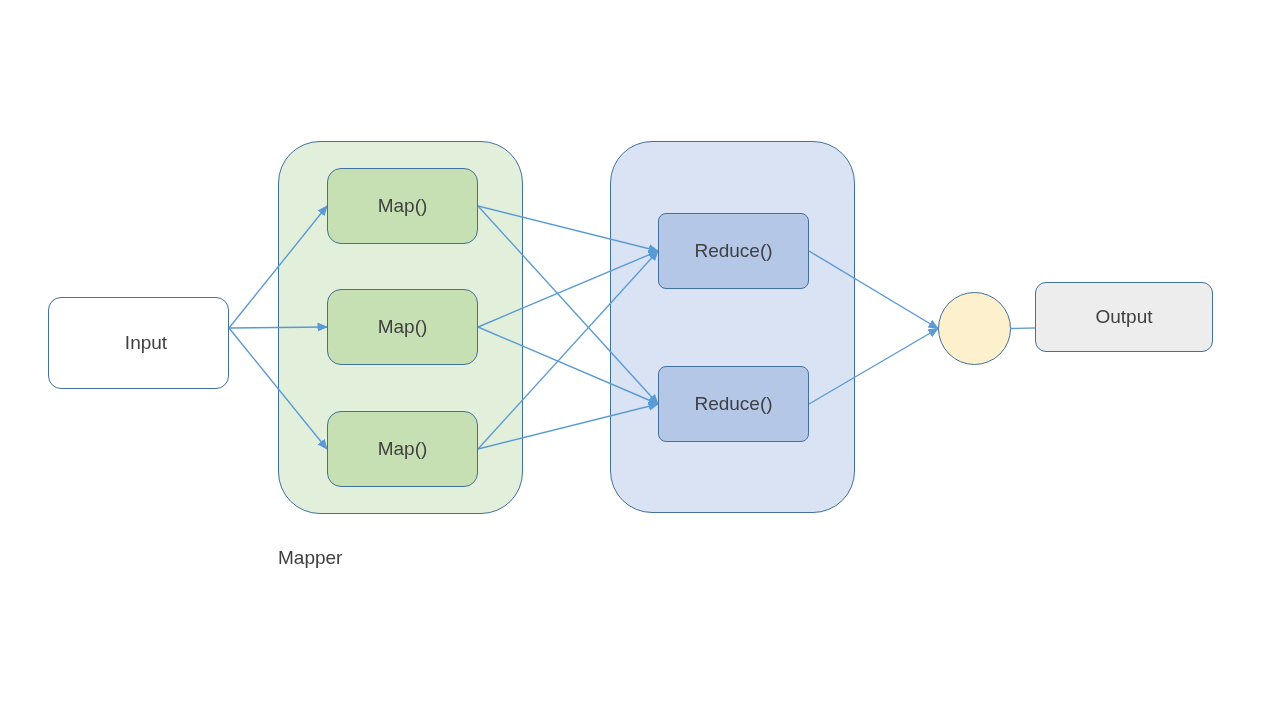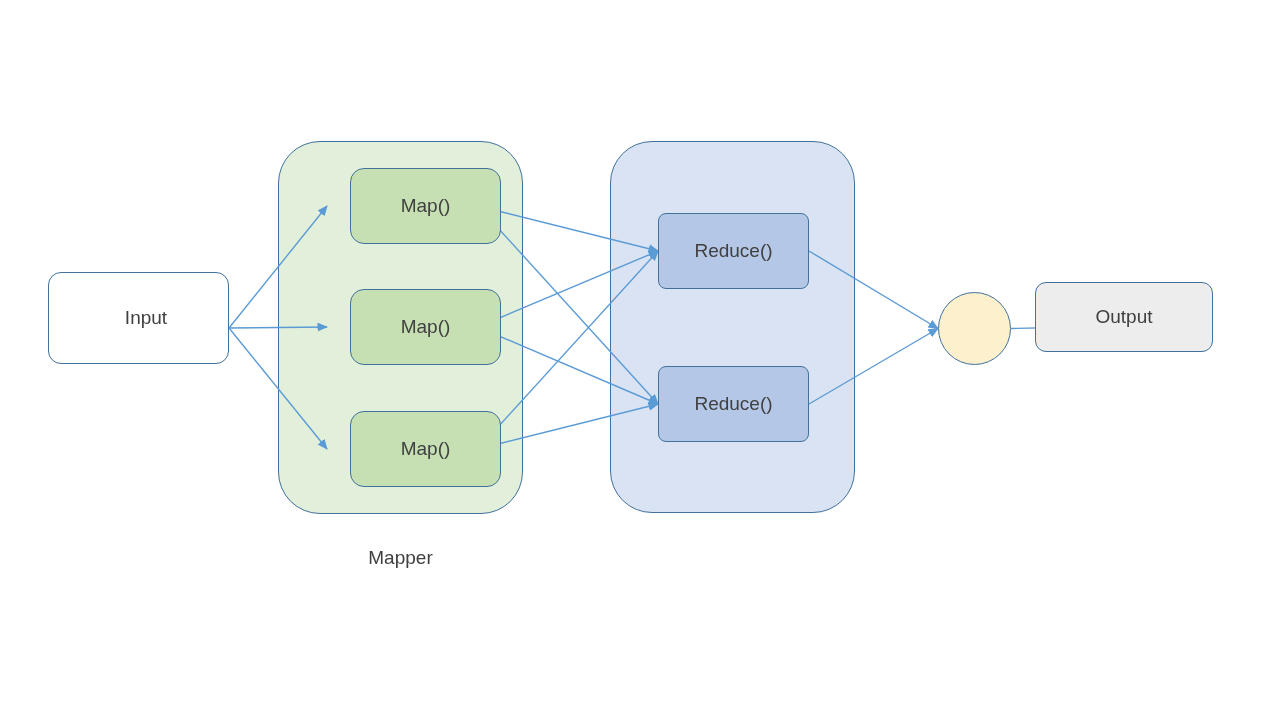--- a/index.html
+++ b/index.html
@@ -34,27 +34,26 @@
   #edges{position:absolute;left:0;top:0;width:1280px;height:720px;pointer-events:none;}
   .node{
     position:absolute;
     border:1.5px solid var(--node-border);
     box-sizing:border-box;
     display:flex;align-items:center;justify-content:center;
     font-size:19px;
     color:var(--text);
   }
   .node-input{background:var(--input-node-fill);border-radius:13px;}
-  .node-map{background:var(--map-node-fill);border-radius:14px;margin-left:23px;}
+  .node-map{background:var(--map-node-fill);border-radius:14px;}
   .node-reduce{background:var(--reduce-node-fill);border-radius:8px;}
   .node-merge{background:var(--merge-circle-fill);border-radius:50%;}
   .node-output{background:var(--output-node-fill);border-radius:11px;}
   .group-label{
     position:absolute;
-    text-align:center;
     font-size:19px;
     color:var(--text);
   }
   .label-mapper{left:278px;top:547px;width:245px;}
   .label-reducer{left:610px;top:547px;width:245px;}
 </style>
 </head>
 <body>
 
 <div class="stage">
@@ -75,21 +74,21 @@
       <line x1="478" y1="206" x2="658" y2="404" stroke="#5b9bd5" stroke-width="1.4" marker-end="url(#ah)"></line>
       <line x1="478" y1="327" x2="658" y2="251" stroke="#5b9bd5" stroke-width="1.4" marker-end="url(#ah)"></line>
       <line x1="478" y1="327" x2="658" y2="404" stroke="#5b9bd5" stroke-width="1.4" marker-end="url(#ah)"></line>
       <line x1="478" y1="449" x2="658" y2="251" stroke="#5b9bd5" stroke-width="1.4" marker-end="url(#ah)"></line>
       <line x1="478" y1="449" x2="658" y2="404" stroke="#5b9bd5" stroke-width="1.4" marker-end="url(#ah)"></line>
       <line x1="809" y1="251" x2="938" y2="328.5" stroke="#5b9bd5" stroke-width="1.4" marker-end="url(#ah)"></line>
       <line x1="809" y1="404" x2="938" y2="328.5" stroke="#5b9bd5" stroke-width="1.4" marker-end="url(#ah)"></line>
       <line x1="1011" y1="328.5" x2="1058" y2="327.5" stroke="#5b9bd5" stroke-width="1.4" marker-end="url(#ah)"></line>
     </svg>
 
-  <div class="node node-input" style="left: 48px; top: 272px; width: 181px; height: 92px; padding-left: 15px;">
+  <div class="node node-input" style="left: 48px; top: 297px; width: 181px; height: 92px; padding-left: 15px;">
     <span>Input</span>
   </div>
 
   <div class="node node-map" style="left: 327px; top: 168px; width: 151px; height: 76px;">
     <span>Map()</span>
   </div>
   <div class="node node-map" style="left: 327px; top: 289px; width: 151px; height: 76px;">
     <span>Map()</span>
   </div>
   <div class="node node-map" style="left: 327px; top: 411px; width: 151px; height: 76px;">

